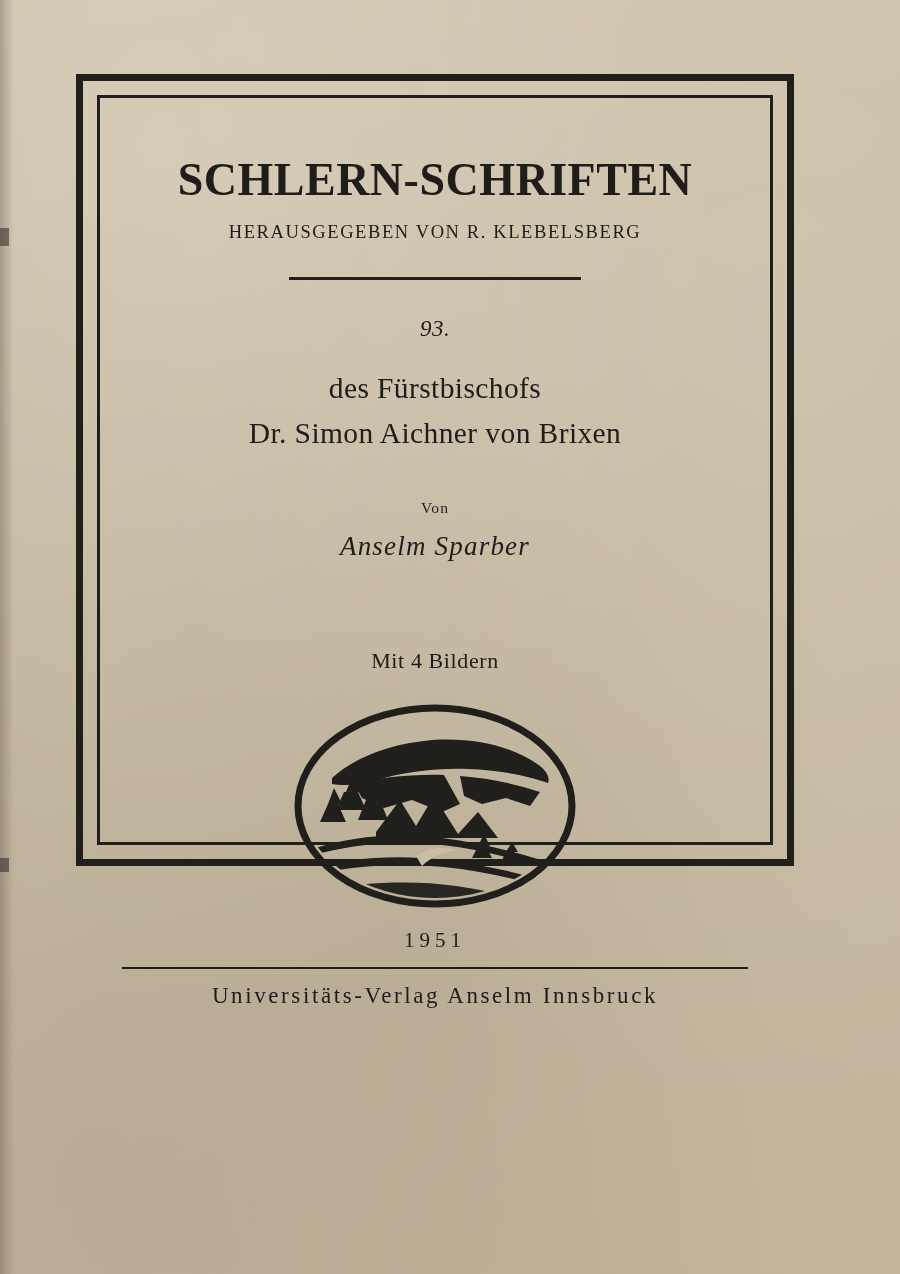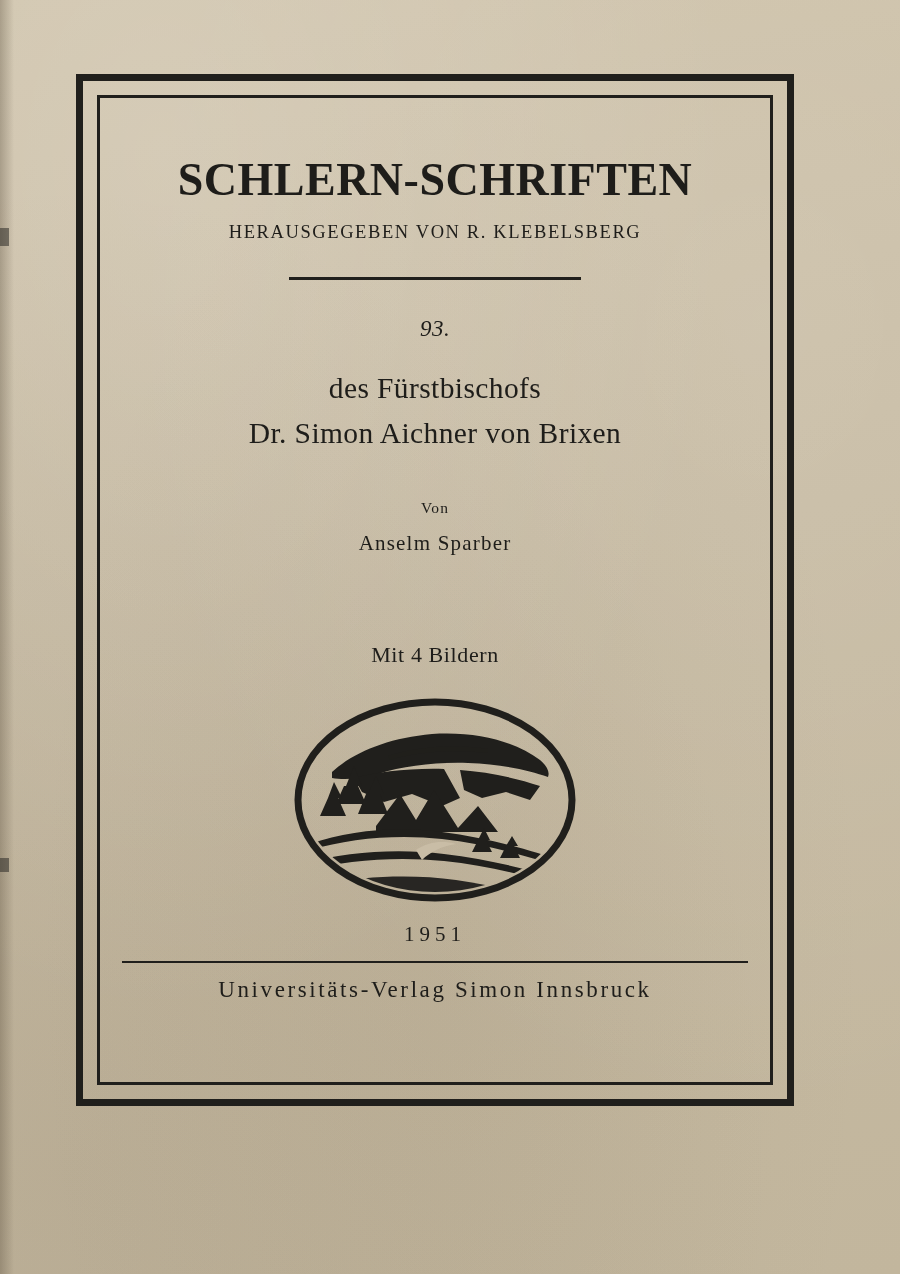--- a/index.html
+++ b/index.html
@@ -44,21 +44,21 @@
     opacity: 0.55;
     pointer-events: none;
   }
 
   
   .cover {
     position: absolute;
     left: 76px;
     top: 74px;
     width: 718px;
-    height: 1032px;
+    height: 792px;
   }
   .frame-outer {
     position: absolute;
     inset: 0;
     border: 7px solid #201f1c;
   }
   .frame-inner {
     position: absolute;
     left: 21px;
     top: 21px;
@@ -112,22 +112,23 @@
   }
   .work-title .line2 { letter-spacing: 0.4px; }
   .byline-label {
     margin-top: 42px;
     font-size: 15.5px;
     letter-spacing: 1.1px;
     text-align: center;
   }
   .author {
     margin-top: 14px;
-    font-size: 21px;
+    font-size: 27px;
     letter-spacing: 1.2px;
+    font-style: italic;
   }
   .plates-note {
     margin-top: 86px;
     font-size: 22px;
     letter-spacing: 0.6px;
   }
 
   .vignette {
     margin: 26px auto 0 auto;
     width: 286px;
@@ -221,16 +222,16 @@
 
           <path d="M124 156 C136 148 150 146 164 150 C150 152 138 158 130 166 Z" fill="#c9bda6"></path>
         </g>
       </svg>
     </div>
 
     <div class="year">1951</div>
 
     <div class="rule-long"></div>
 
-    <div class="publisher">Universitäts-Verlag Simon Innsbruck</div>
+    <div class="publisher">Universitäts-Verlag Anselm Innsbruck</div>
 
   </div>
 </div>
 
 </body></html>

